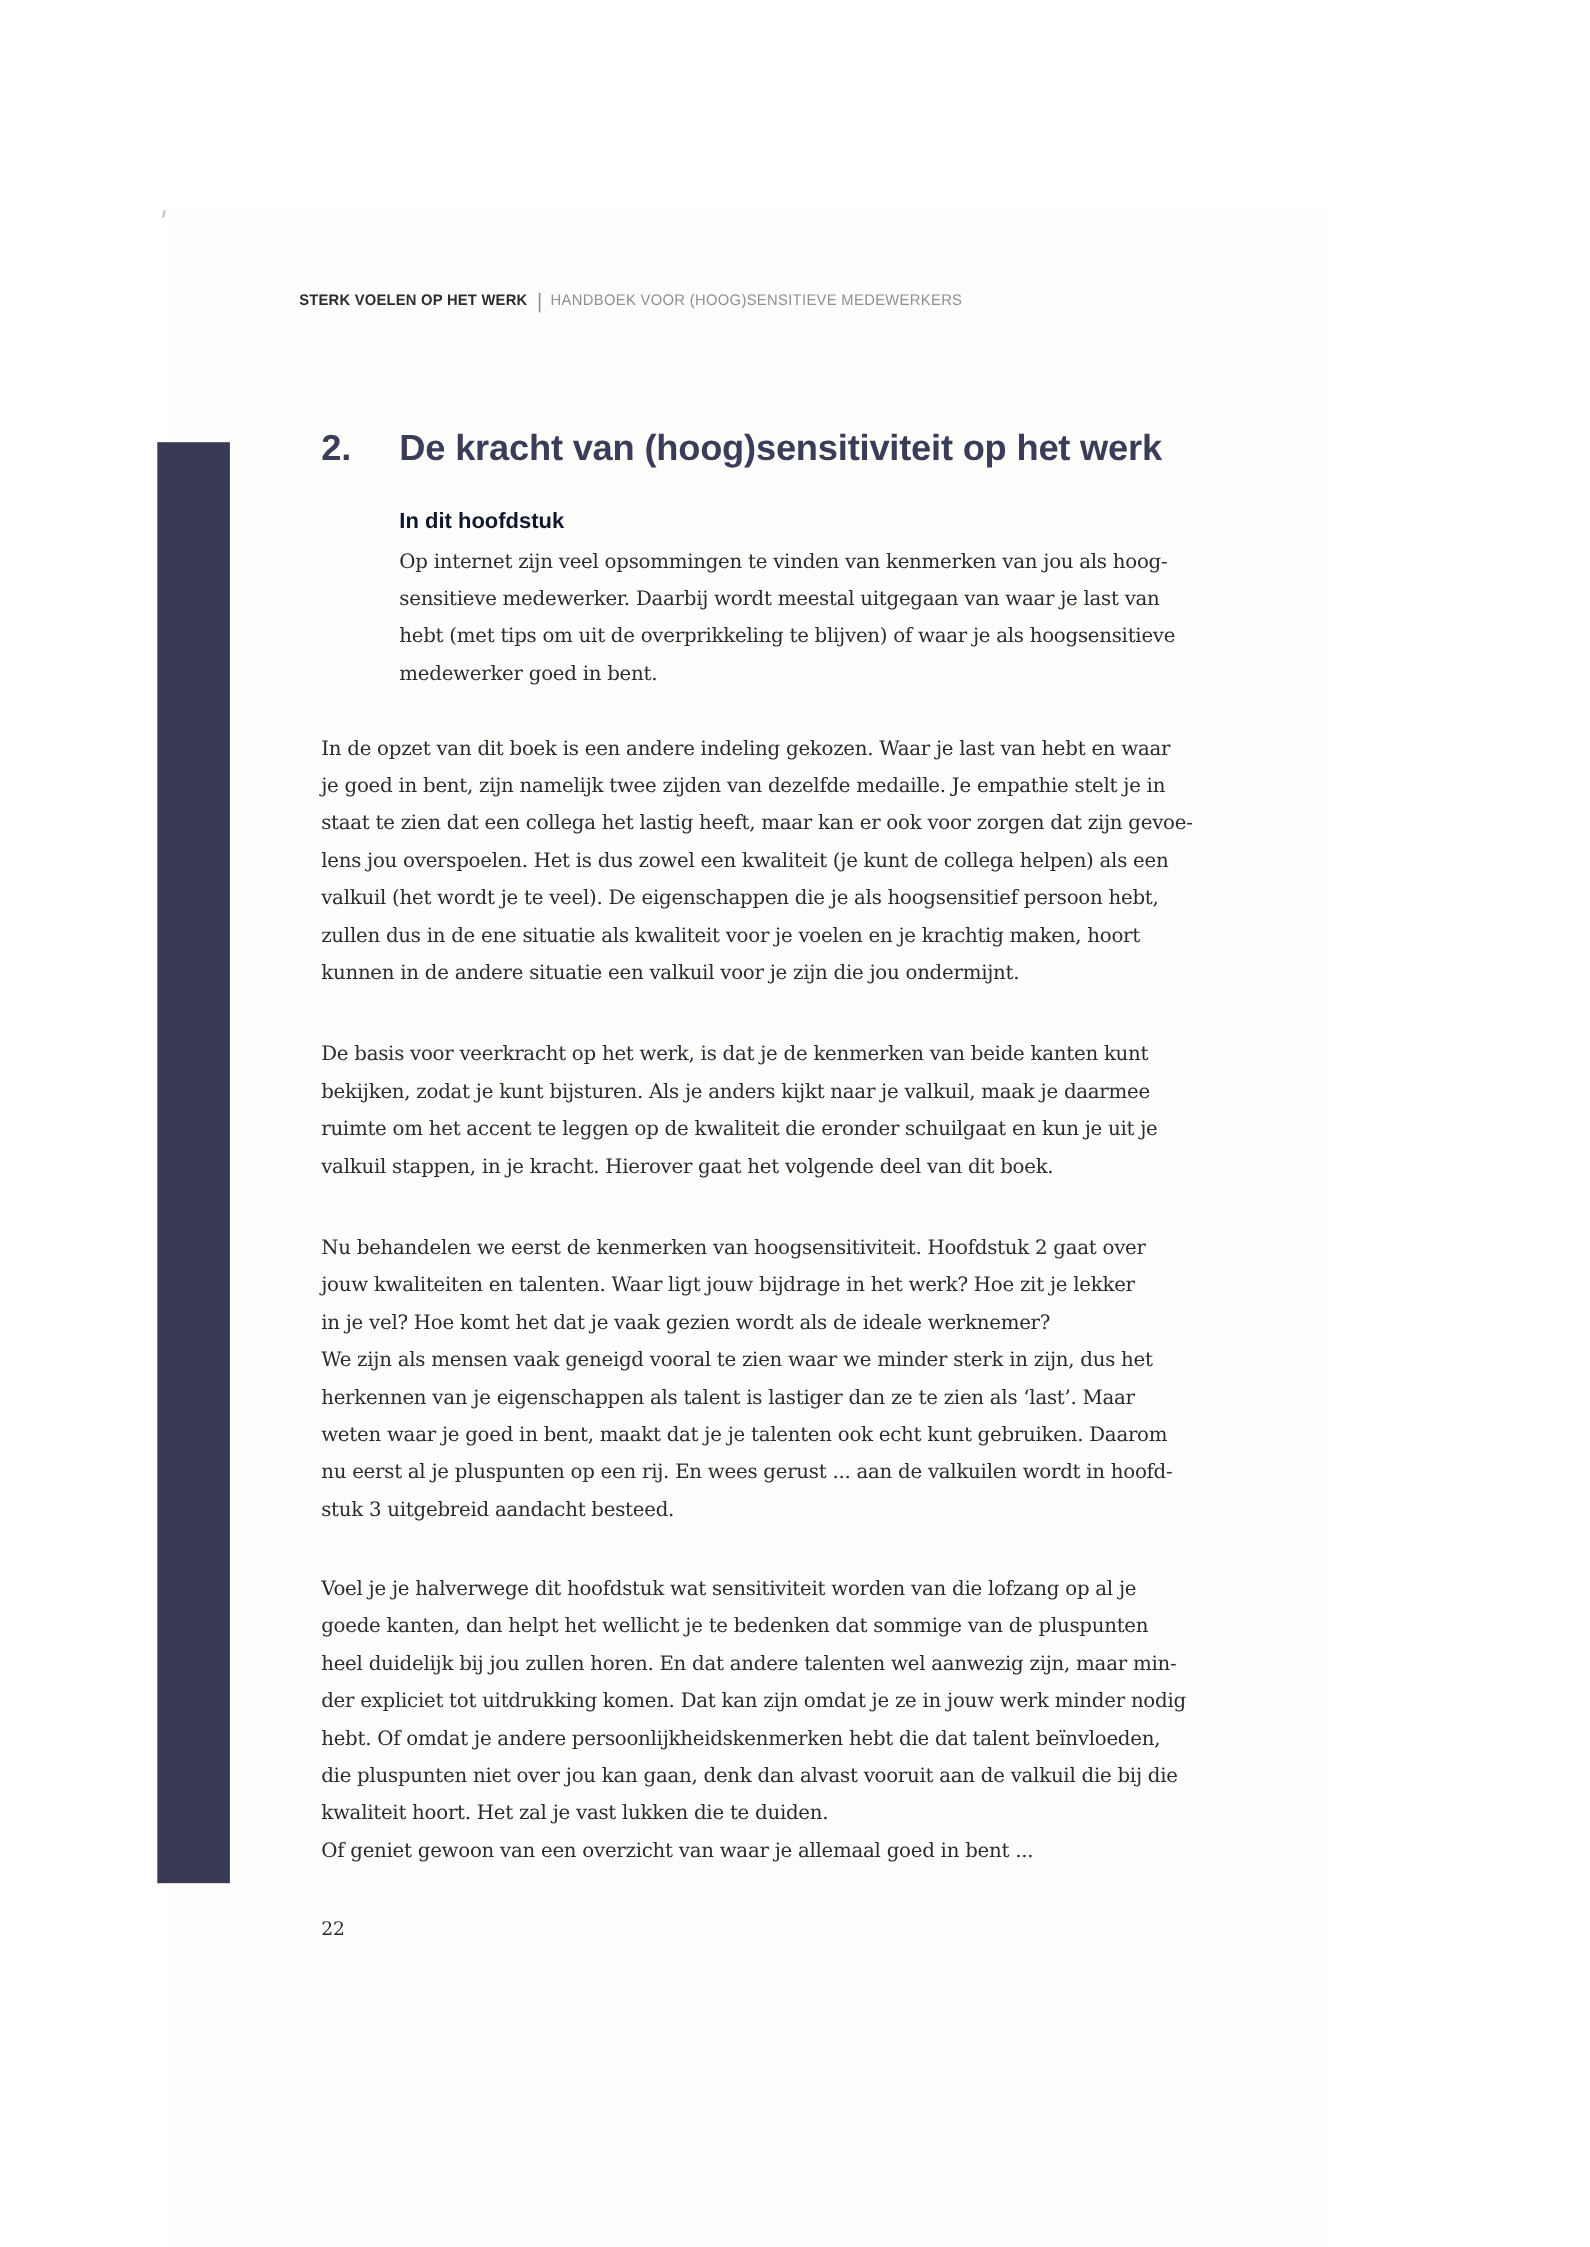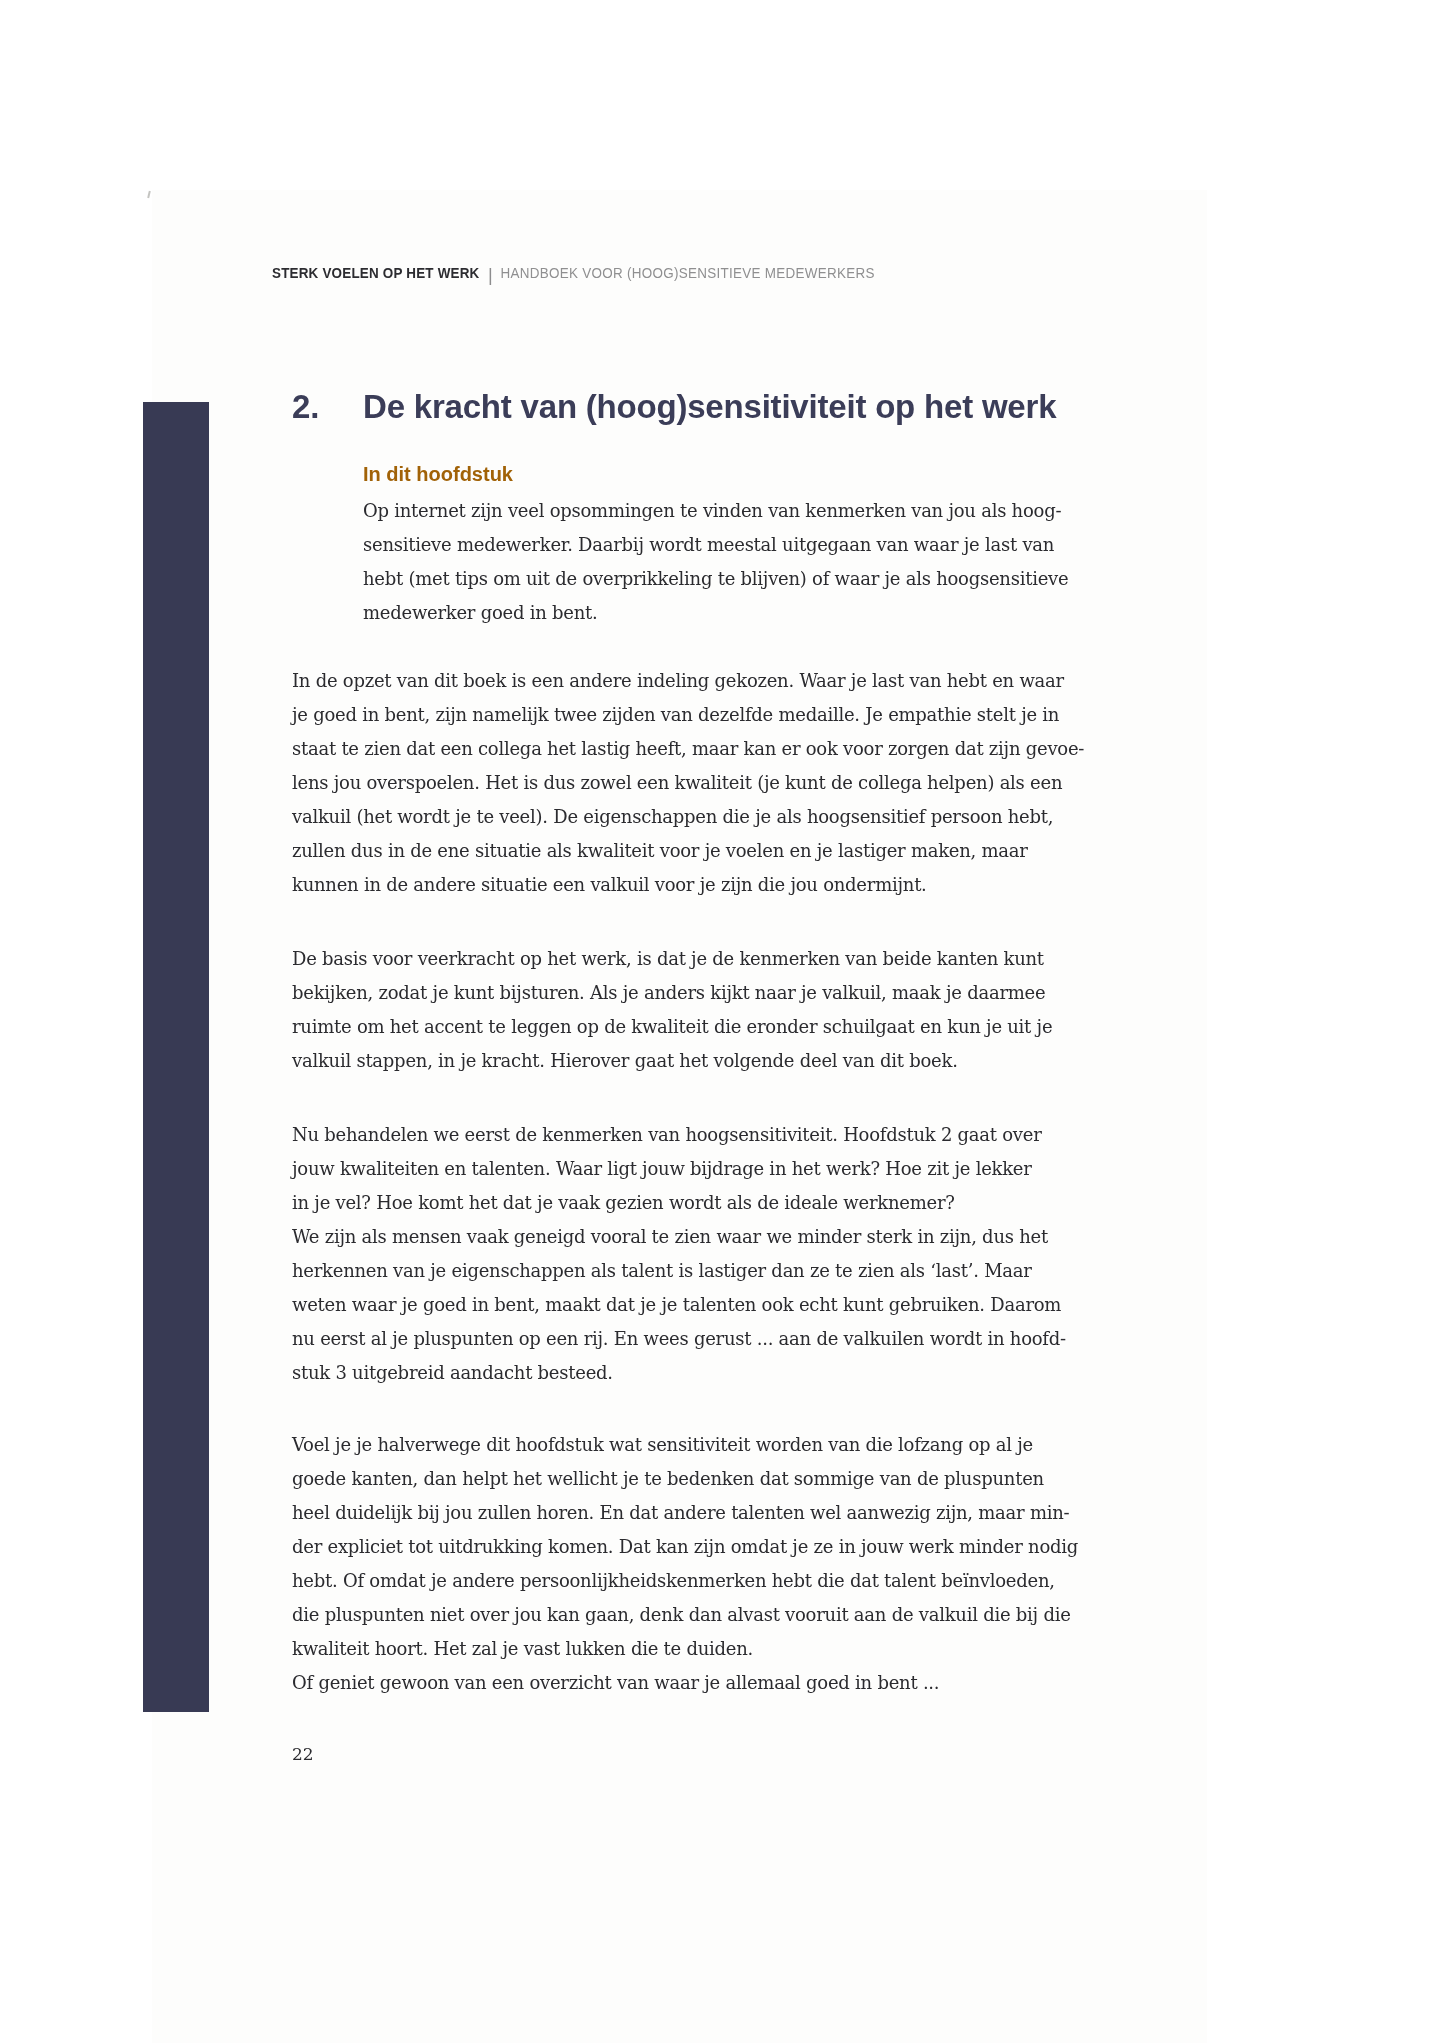--- a/index.html
+++ b/index.html
@@ -91,21 +91,21 @@
 
   
   .intro-heading {
     position: absolute;
     left: 363px;
     top: 463px;
     margin: 0;
     font-family: "Liberation Sans", sans-serif;
     font-size: 20px;
     font-weight: 700;
-    color: #a16207;
+    color: #0f172a;
     white-space: nowrap;
   }
   .lines {
     position: absolute;
     font-size: 18px;
     line-height: 34px;
     color: #2b2b2f;
     letter-spacing: -0.25px;
   }
   .lines .text-line { white-space: nowrap; }
@@ -149,21 +149,21 @@
       <div class="text-line">hebt (met tips om uit de overprikkeling te blijven) of waar je als hoogsensitieve</div>
       <div class="text-line">medewerker goed in bent.</div>
     </div>
 
   <div class="lines para-1">
       <div class="text-line">In de opzet van dit boek is een andere indeling gekozen. Waar je last van hebt en waar</div>
       <div class="text-line">je goed in bent, zijn namelijk twee zijden van dezelfde medaille. Je empathie stelt je in</div>
       <div class="text-line">staat te zien dat een collega het lastig heeft, maar kan er ook voor zorgen dat zijn gevoe-</div>
       <div class="text-line">lens jou overspoelen. Het is dus zowel een kwaliteit (je kunt de collega helpen) als een</div>
       <div class="text-line">valkuil (het wordt je te veel). De eigenschappen die je als hoogsensitief persoon hebt,</div>
-      <div class="text-line">zullen dus in de ene situatie als kwaliteit voor je voelen en je lastiger maken, maar</div>
+      <div class="text-line">zullen dus in de ene situatie als kwaliteit voor je voelen en je krachtig maken, hoort</div>
       <div class="text-line">kunnen in de andere situatie een valkuil voor je zijn die jou ondermijnt.</div>
     </div>
   <div class="lines para-2">
       <div class="text-line">De basis voor veerkracht op het werk, is dat je de kenmerken van beide kanten kunt</div>
       <div class="text-line">bekijken, zodat je kunt bijsturen. Als je anders kijkt naar je valkuil, maak je daarmee</div>
       <div class="text-line">ruimte om het accent te leggen op de kwaliteit die eronder schuilgaat en kun je uit je</div>
       <div class="text-line">valkuil stappen, in je kracht. Hierover gaat het volgende deel van dit boek.</div>
     </div>
   <div class="lines para-3">
       <div class="text-line">Nu behandelen we eerst de kenmerken van hoogsensitiviteit. Hoofdstuk 2 gaat over</div>

